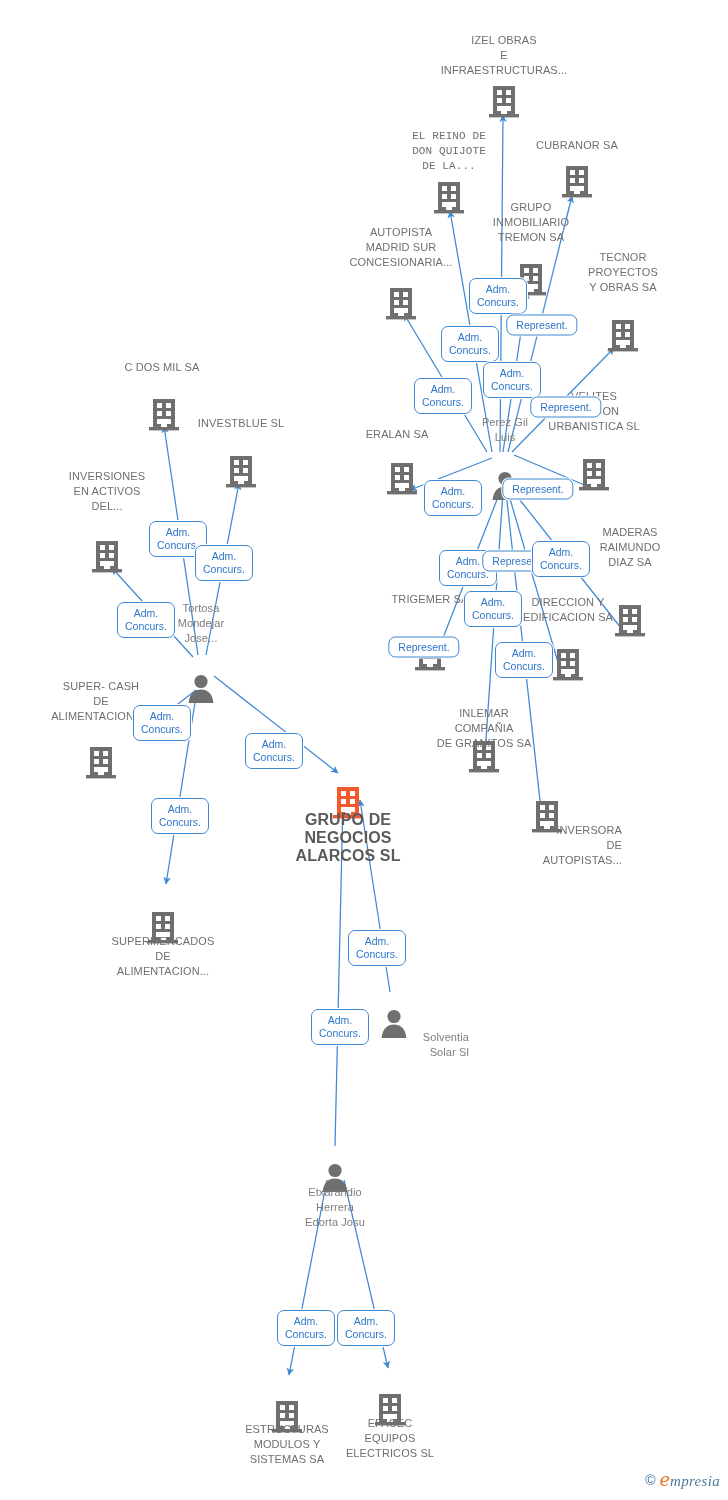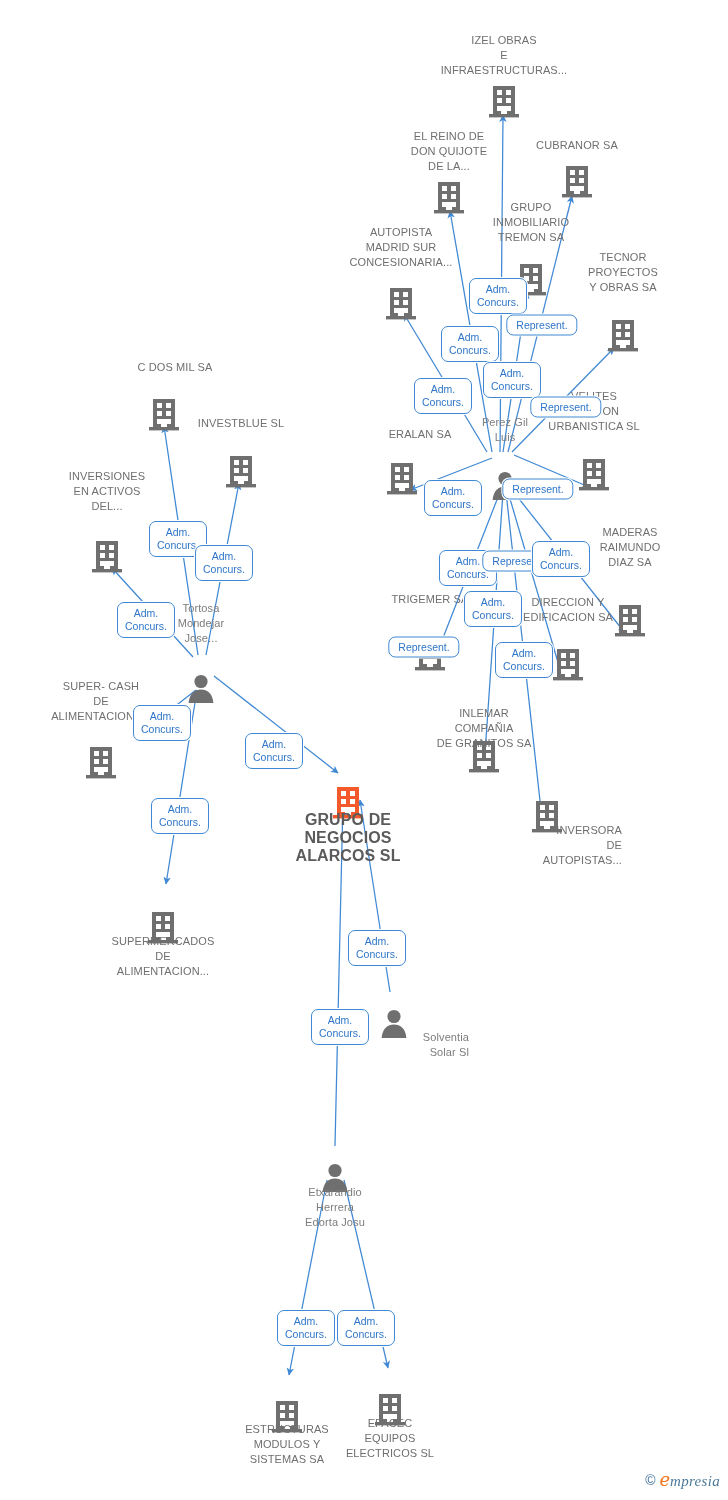--- a/index.html
+++ b/index.html
@@ -88,21 +88,21 @@
             <rect x="4" y="1" width="22" height="28" fill="#6f6f6f"></rect>
             <rect x="8" y="5" width="5" height="5" fill="#fff"></rect>
             <rect x="17" y="5" width="5" height="5" fill="#fff"></rect>
             <rect x="8" y="13" width="5" height="5" fill="#fff"></rect>
             <rect x="17" y="13" width="5" height="5" fill="#fff"></rect>
             <rect x="8" y="21" width="5" height="5" fill="#fff"></rect>
             <rect x="17" y="21" width="5" height="5" fill="#fff"></rect>
             <rect x="12" y="21" width="6" height="8" fill="#fff"></rect>
             <rect x="0" y="29" width="30" height="3.4" fill="#6f6f6f"></rect>
           </svg></span></div>
-      <div class="node company" style="left: 449px; top: 129px; width: 150px;">
+      <div class="node company" style="left: 449px; top: 129px; width: 150px; font-family: Liberation Mono, monospace;">
         <span class="lbl">EL REINO DE
 DON QUIJOTE
 DE LA...</span>
       </div>
       <div class="node company" style="left: 577px; top: 165px;"><span><svg class="ico" width="30" height="34" viewBox="0 0 30 34" aria-hidden="true">
             <rect x="4" y="1" width="22" height="28" fill="#6f6f6f"></rect>
             <rect x="8" y="5" width="5" height="5" fill="#fff"></rect>
             <rect x="17" y="5" width="5" height="5" fill="#fff"></rect>
             <rect x="8" y="13" width="5" height="5" fill="#fff"></rect>
             <rect x="17" y="13" width="5" height="5" fill="#fff"></rect>
@@ -182,21 +182,21 @@
             <rect x="4" y="1" width="22" height="28" fill="#6f6f6f"></rect>
             <rect x="8" y="5" width="5" height="5" fill="#fff"></rect>
             <rect x="17" y="5" width="5" height="5" fill="#fff"></rect>
             <rect x="8" y="13" width="5" height="5" fill="#fff"></rect>
             <rect x="17" y="13" width="5" height="5" fill="#fff"></rect>
             <rect x="8" y="21" width="5" height="5" fill="#fff"></rect>
             <rect x="17" y="21" width="5" height="5" fill="#fff"></rect>
             <rect x="12" y="21" width="6" height="8" fill="#fff"></rect>
             <rect x="0" y="29" width="30" height="3.4" fill="#6f6f6f"></rect>
           </svg></span></div>
-      <div class="node company" style="left: 420px; top: 427px; width: 150px;">
+      <div class="node company" style="left: 397px; top: 427px; width: 150px;">
         <span class="lbl">ERALAN SA</span>
       </div>
       <div class="node person" style="left: 505px; top: 470px;"><span><svg class="ico" width="30" height="30" viewBox="0 0 30 30" aria-hidden="true">
             <circle cx="15" cy="8.5" r="6.6" fill="#6f6f6f"></circle>
             <path d="M2.6,30 C3.4,20.5 8.6,16.5 15,16.5 C21.4,16.5 26.6,20.5 27.4,30 Z" fill="#6f6f6f"></path>
           </svg></span></div>
       <div class="node person" style="left: 505px; top: 415px; width: 150px;">
         <span class="lbl">Perez Gil
 Luis</span>
       </div>
@@ -204,21 +204,21 @@
             <rect x="4" y="1" width="22" height="28" fill="#6f6f6f"></rect>
             <rect x="8" y="5" width="5" height="5" fill="#fff"></rect>
             <rect x="17" y="5" width="5" height="5" fill="#fff"></rect>
             <rect x="8" y="13" width="5" height="5" fill="#fff"></rect>
             <rect x="17" y="13" width="5" height="5" fill="#fff"></rect>
             <rect x="8" y="21" width="5" height="5" fill="#fff"></rect>
             <rect x="17" y="21" width="5" height="5" fill="#fff"></rect>
             <rect x="12" y="21" width="6" height="8" fill="#fff"></rect>
             <rect x="0" y="29" width="30" height="3.4" fill="#6f6f6f"></rect>
           </svg></span></div>
-      <div class="node company" style="left: 175px; top: 360px; width: 150px;">
+      <div class="node company" style="left: 162px; top: 360px; width: 150px;">
         <span class="lbl">C DOS MIL SA</span>
       </div>
       <div class="node company" style="left: 241px; top: 455px;"><span><svg class="ico" width="30" height="34" viewBox="0 0 30 34" aria-hidden="true">
             <rect x="4" y="1" width="22" height="28" fill="#6f6f6f"></rect>
             <rect x="8" y="5" width="5" height="5" fill="#fff"></rect>
             <rect x="17" y="5" width="5" height="5" fill="#fff"></rect>
             <rect x="8" y="13" width="5" height="5" fill="#fff"></rect>
             <rect x="17" y="13" width="5" height="5" fill="#fff"></rect>
             <rect x="8" y="21" width="5" height="5" fill="#fff"></rect>
             <rect x="17" y="21" width="5" height="5" fill="#fff"></rect>

